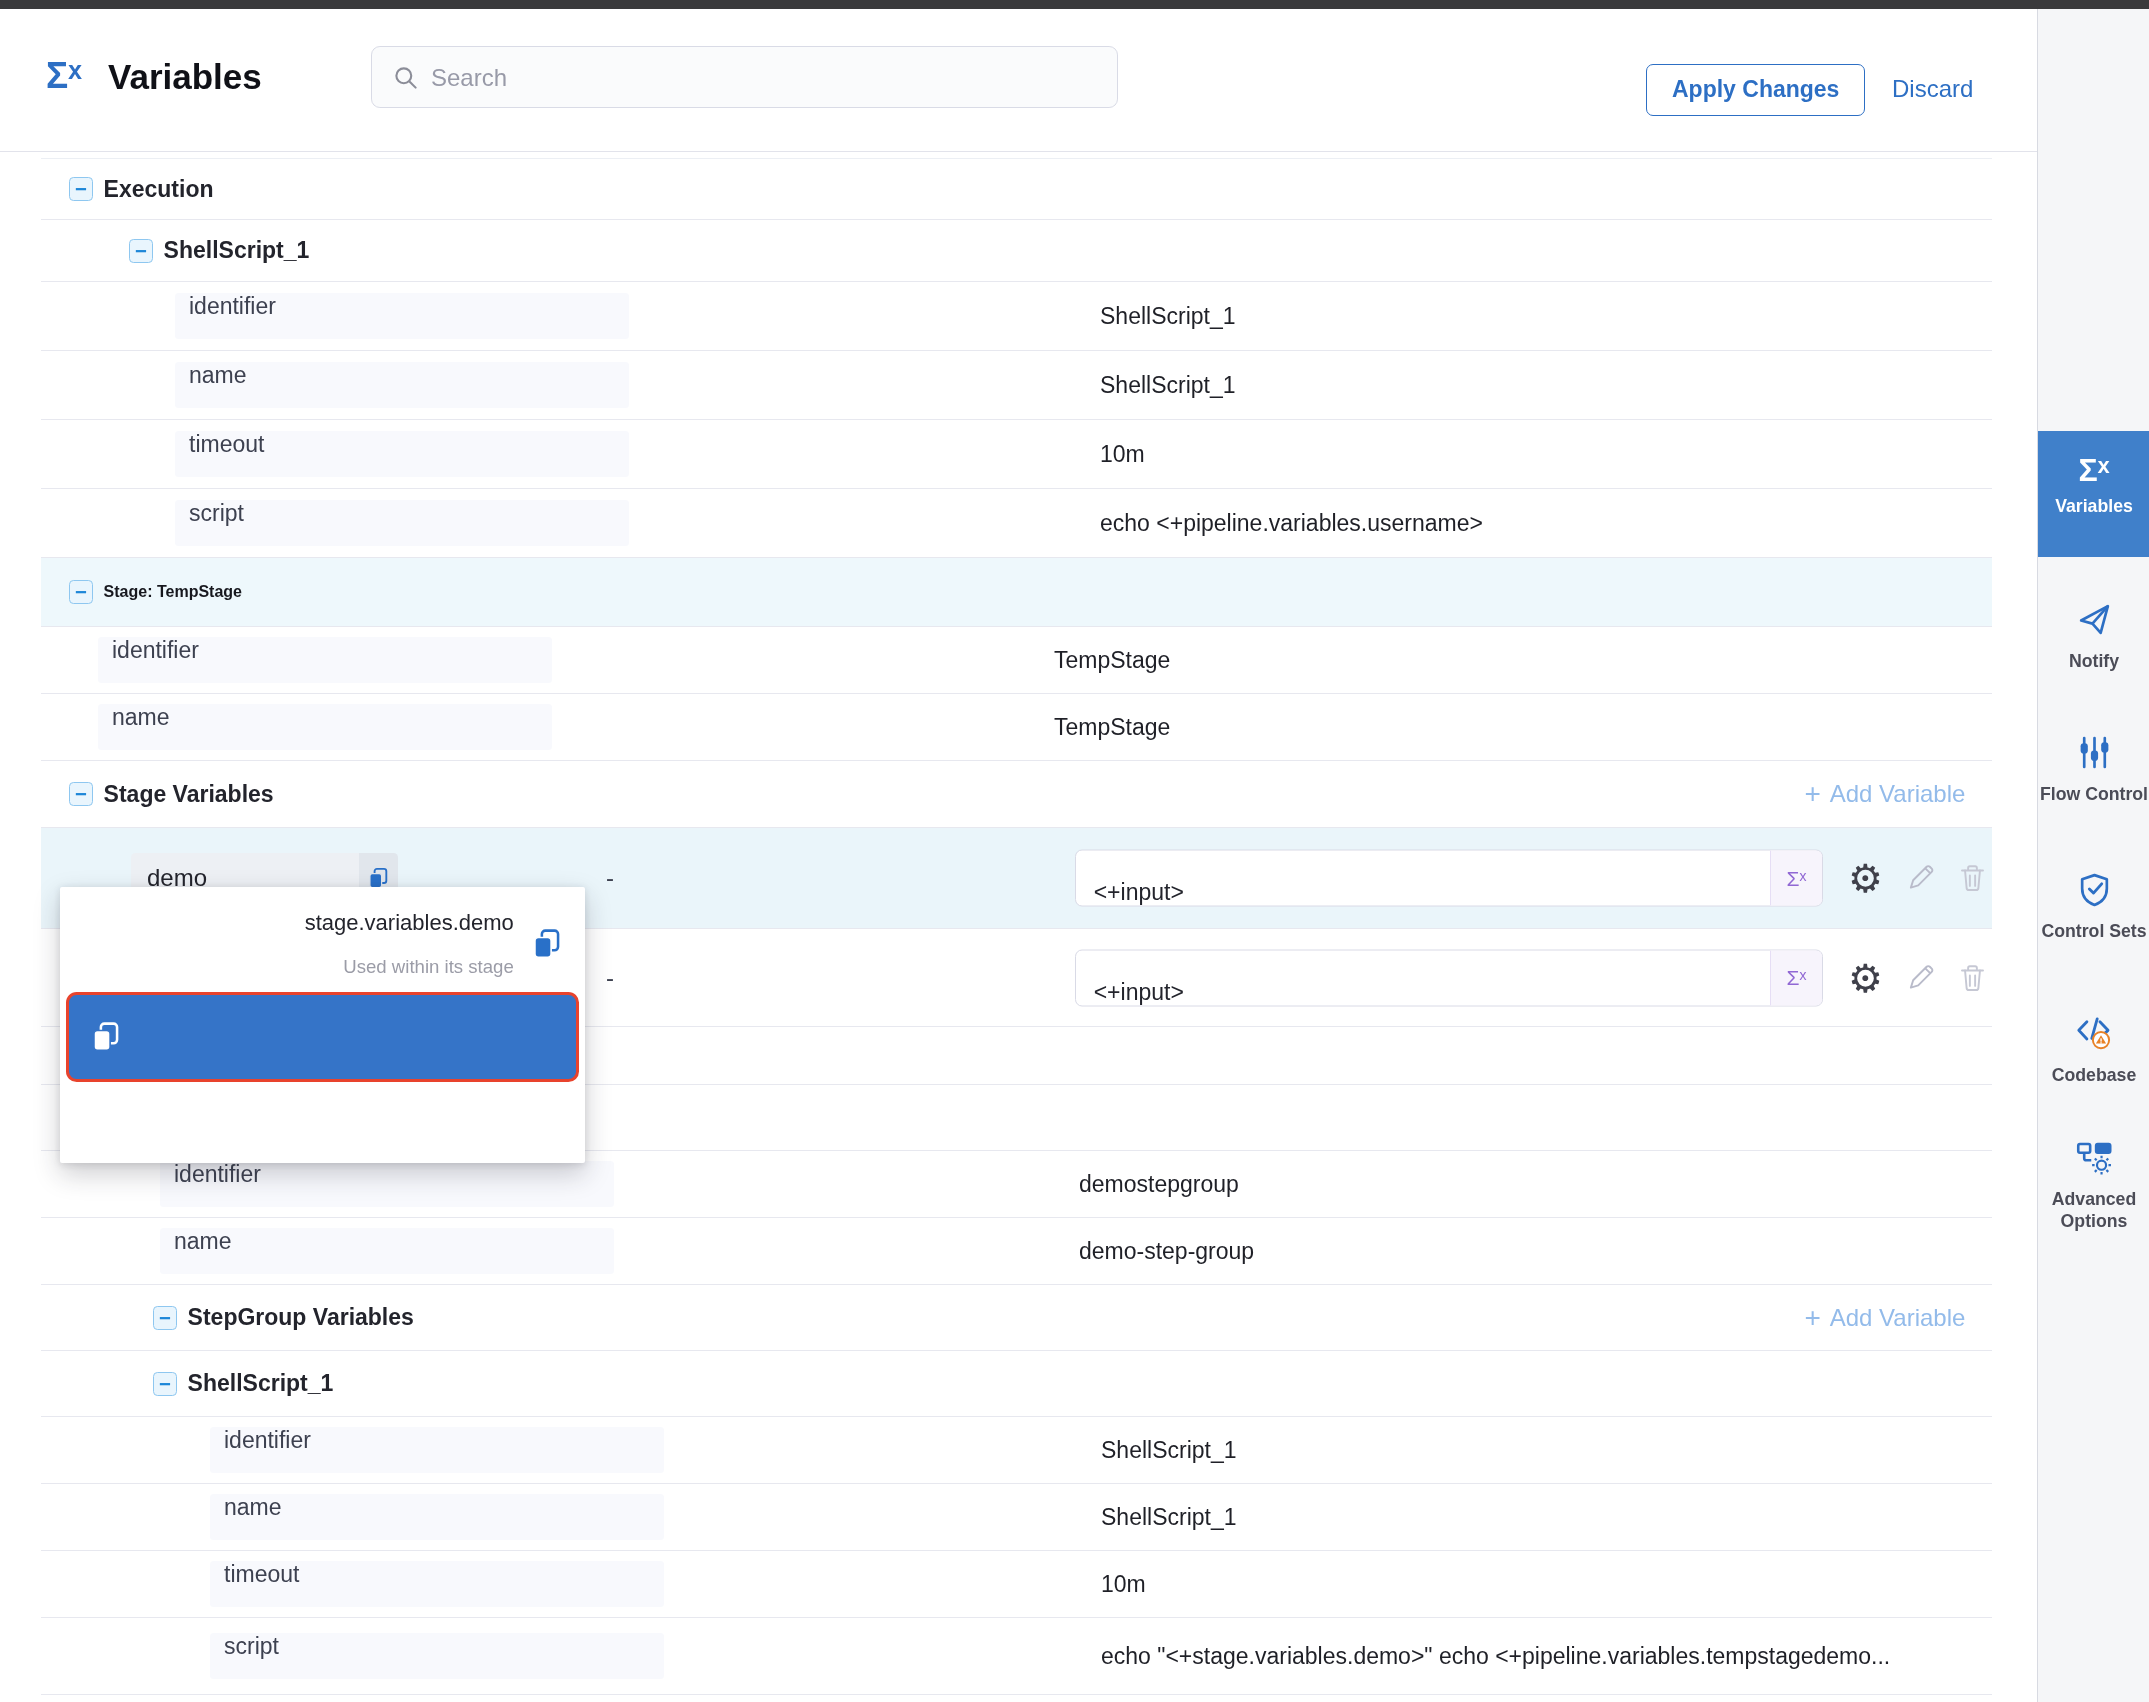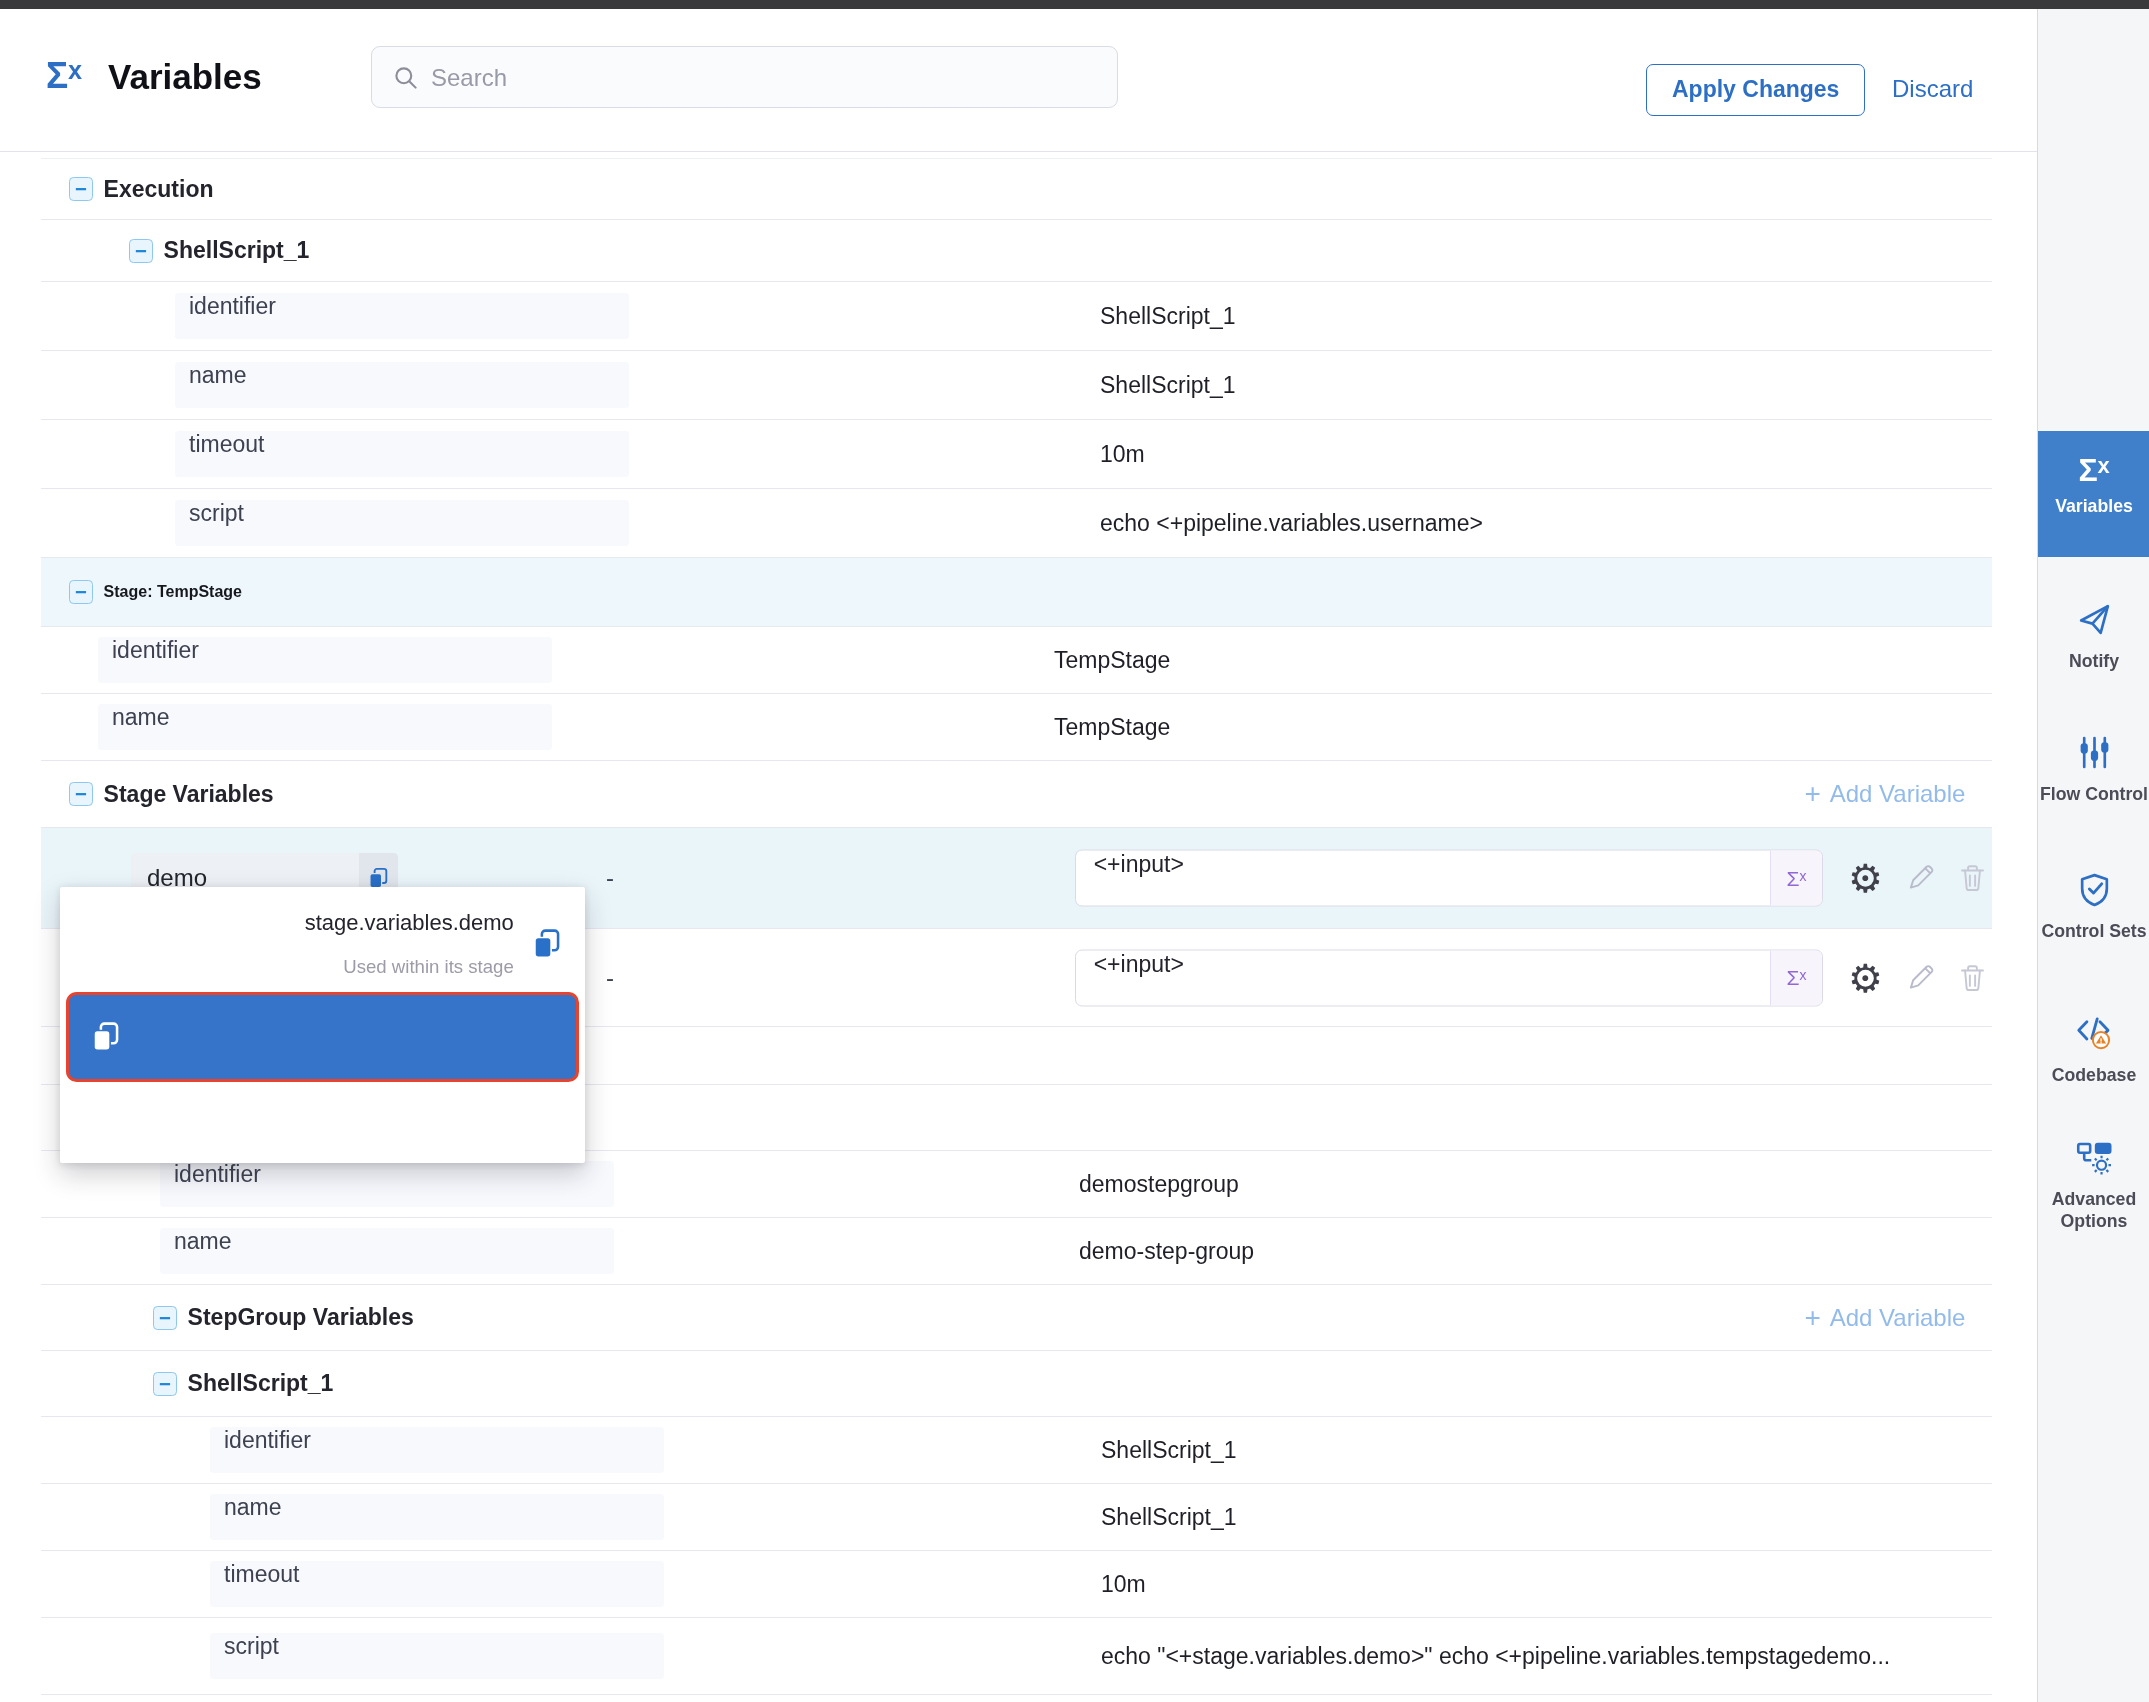--- a/index.html
+++ b/index.html
@@ -49,21 +49,21 @@
   
   .var-row.selected{background:#eaf5fa;}
   .name-chip{position:absolute;left:90px;top:50%;transform:translateY(-50%);height:50px;display:flex;
              border-radius:4.4px;overflow:hidden;cursor:pointer;}
   .name-text{width:228px;background:#edf0f4;display:flex;align-items:center;padding-left:16px;
              font-size:24px;color:#23242c;box-sizing:border-box;}
   .copy-seg{width:39px;background:#e1e6ec;display:flex;align-items:center;justify-content:center;}
   .dash{position:absolute;left:565px;top:50%;transform:translateY(-50%);font-size:24px;color:#3d4150;}
   .input-box{position:absolute;left:1034px;top:50%;transform:translateY(-50%);width:748px;height:57px;
              background:#fff;border:0.9px solid #d9dae6;border-radius:7px;box-sizing:border-box;
-             display:flex;align-items:flex-start;cursor:text;}
+             display:flex;align-items:flex-end;cursor:text;}
   .ivalue{flex:1;padding-left:17.7px;font-size:23px;color:#23242c;}
   .sigma-badge{width:51px;height:55px;background:#f7f4fc;border-left:0.9px solid #e6def5;border-radius:0 6.2px 6.2px 0;
                display:flex;align-items:center;justify-content:center;font-size:21px;color:#9168d4;cursor:pointer;}
   .icon-btn{position:absolute;top:50%;transform:translateY(-50%);width:39px;height:39px;display:flex;
             align-items:center;justify-content:center;cursor:pointer;}
   .pos-gear{left:1805px}.pos-pencil{left:1860px}.pos-trash{left:1912px}
   .gear-glyph{font-family:"DejaVu Sans",sans-serif;font-size:39px;color:#3f404a;line-height:1;}
 
   
   .popup{position:absolute;left:60px;top:887px;width:525px;height:276px;background:#fff;border-radius:2px;

